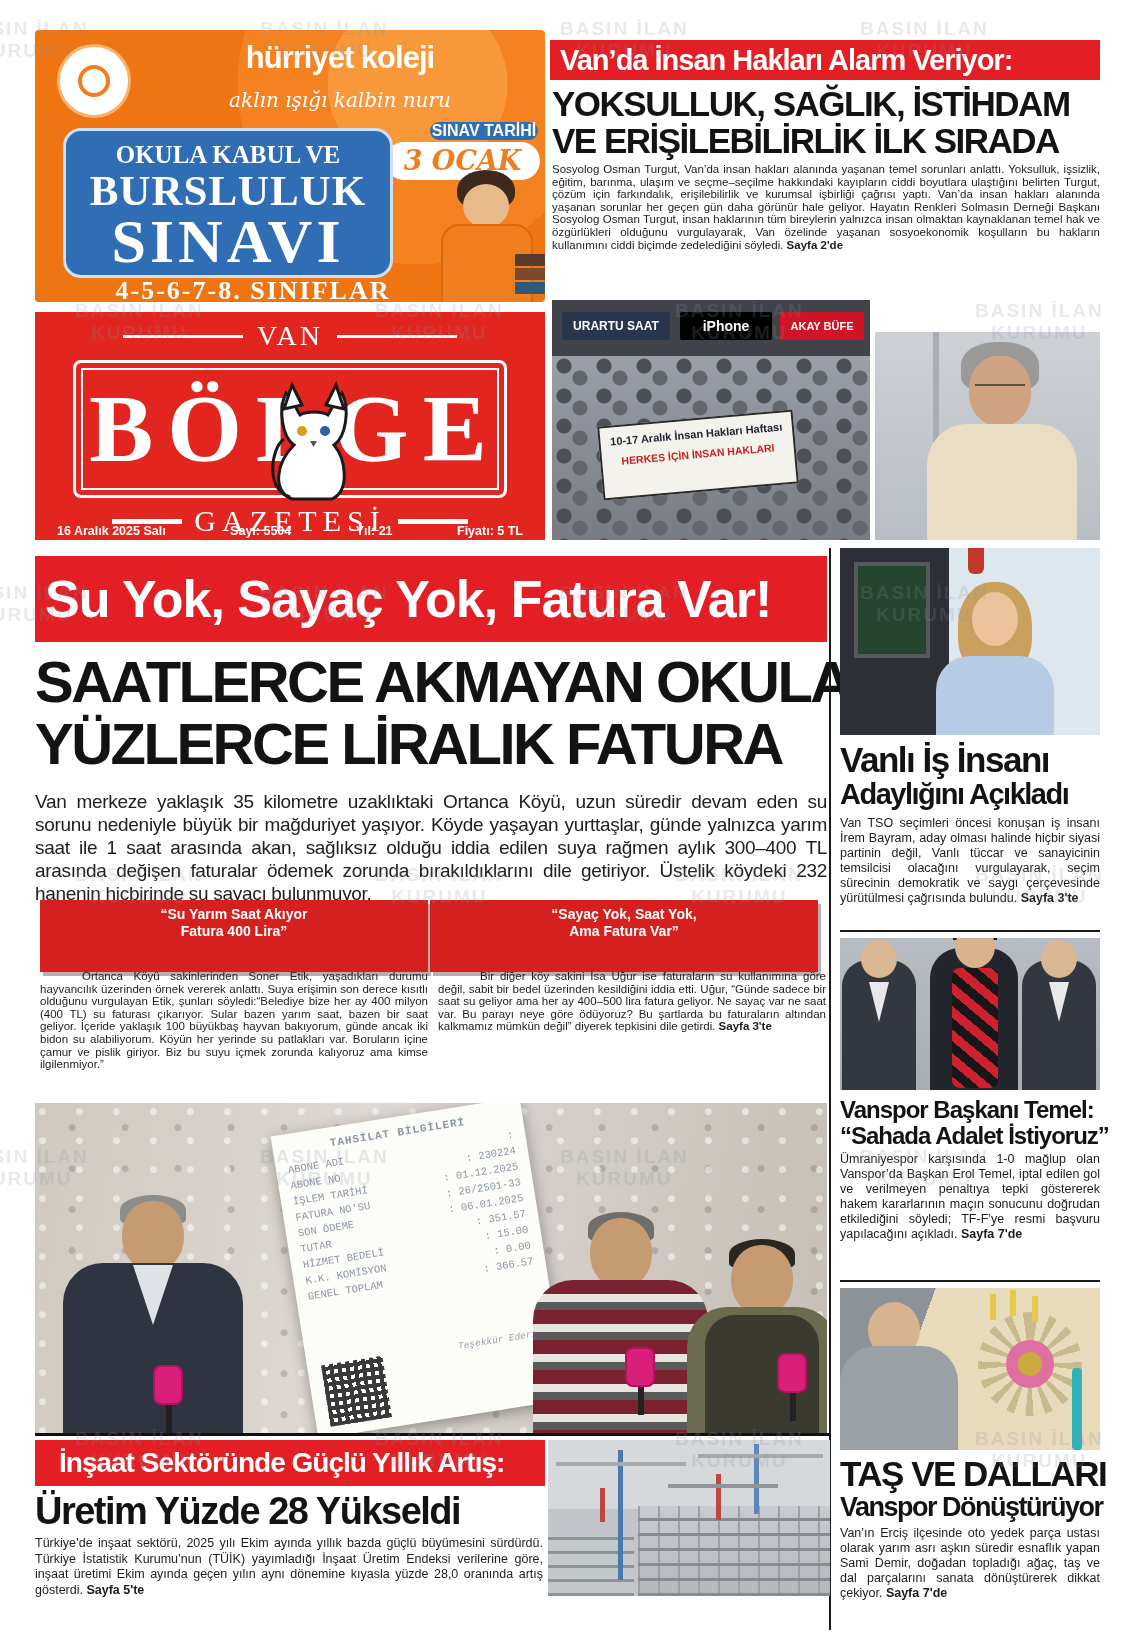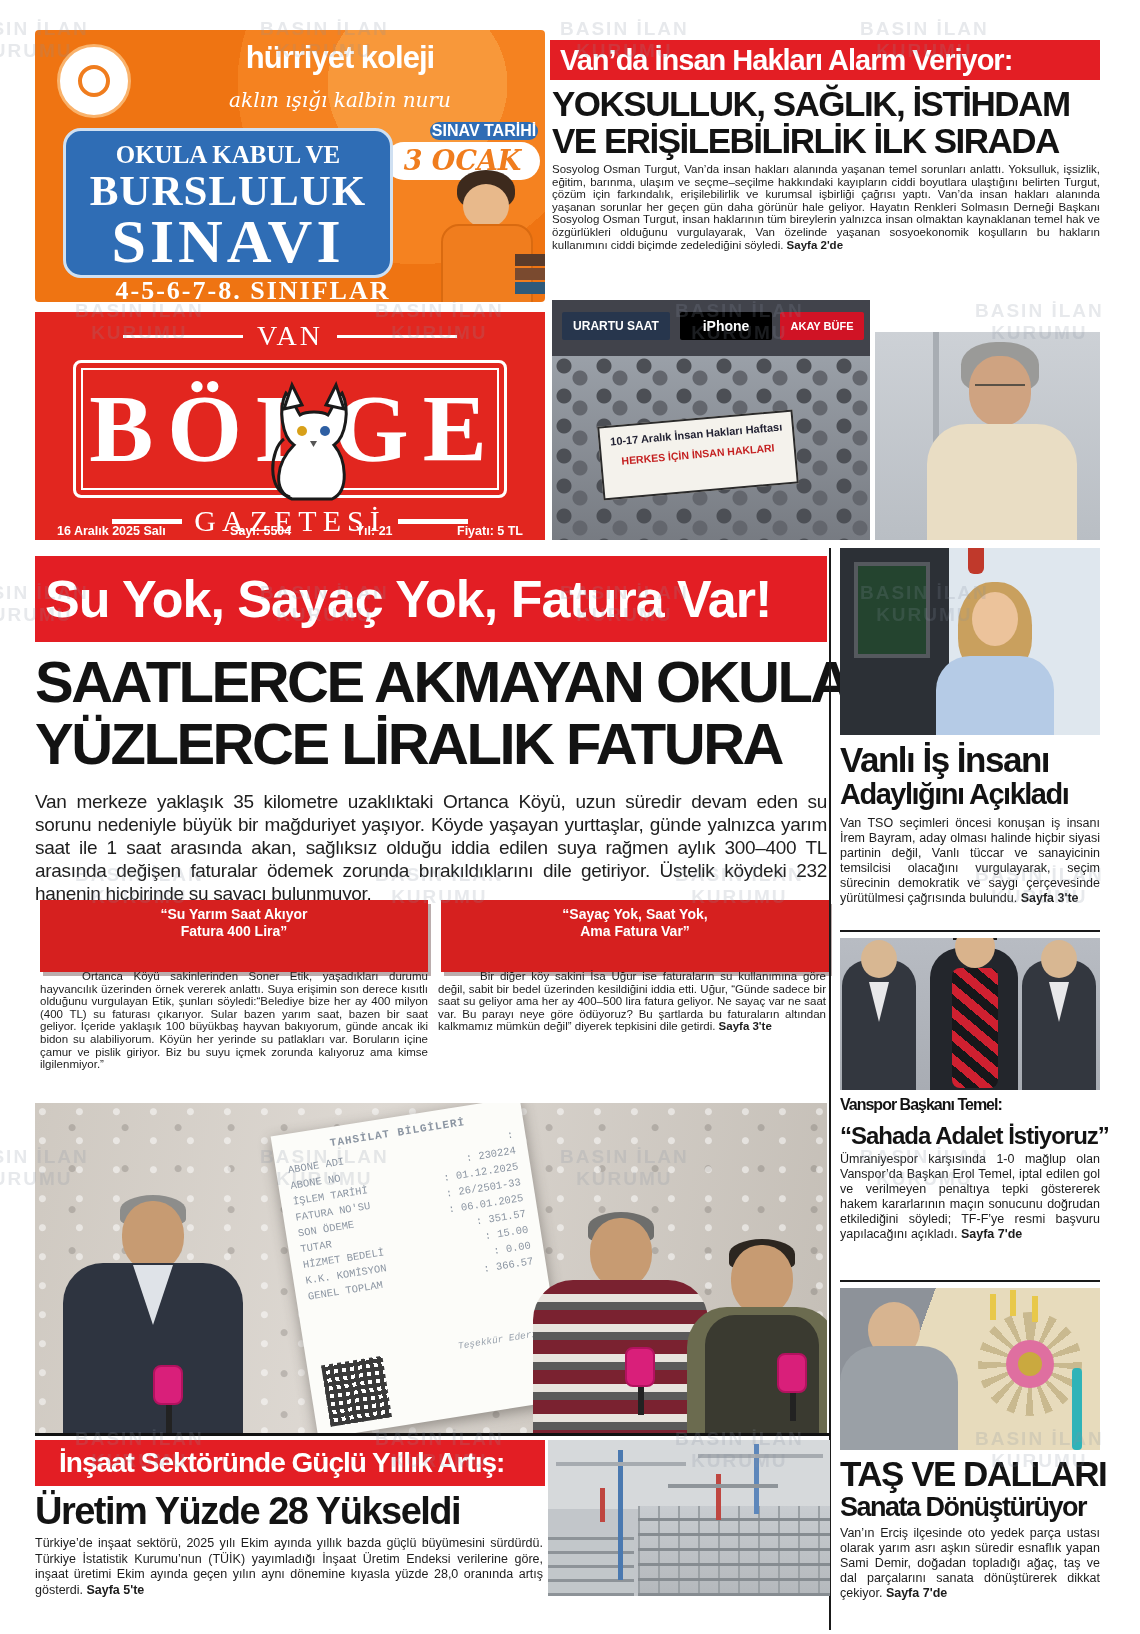--- a/index.html
+++ b/index.html
@@ -80,21 +80,21 @@
   #ph-portrait .face { position:absolute; left:94px; top:24px; width:62px; height:70px; background:#cfa381; border-radius:46%; }
   #ph-portrait .gl { position:absolute; left:100px; top:52px; width:50px; height:12px; border-top:2px solid #5a5146; }
   #ph-portrait .sweater { position:absolute; left:52px; top:92px; width:150px; height:116px; background:#e9ddc4; border-radius:40px 40px 0 0; }
 
   
   #m-kicker { left:35px; top:556px; width:792px; height:86px; font-size:52px; padding-left:10px; letter-spacing:-1px; white-space:nowrap; }
   #m-h1 { left:35px; top:648px; font-size:58px; letter-spacing:-2.5px; }
   #m-h2 { left:35px; top:710px; font-size:58px; letter-spacing:-2.5px; }
   #m-lead { left:35px; top:790px; width:792px; font-size:19px; line-height:23px; color:#202020; letter-spacing:-.3px; text-align:justify; font-weight:500; }
   .ribbon { position:absolute; top:900px; width:388px; height:72px; background:#d6201f; color:#fff; text-align:center; font-weight:bold; font-size:14px; line-height:1.2; padding-top:6px; box-shadow:3px 4px 0 rgba(60,20,20,.35); }
-  #rib1 { left:40px; } #rib2 { left:441px; }
+  #rib1 { left:40px; } #rib2 { left:430px; }
   #col1 { left:40px; top:962px; width:388px; }
   #col2 { left:438px; top:962px; width:388px; }
   .indent { text-indent:42px;margin-top:8px; }
 
   
   #collage { left:35px; top:1103px; width:792px; height:330px; overflow:hidden;
      background:
        radial-gradient(circle at 20% 30%, rgba(255,255,255,.5) 0 3px, rgba(0,0,0,0) 4px),
        radial-gradient(circle at 70% 60%, rgba(90,85,80,.25) 0 3px, rgba(0,0,0,0) 4px),
        linear-gradient(100deg,#cfc9c1,#ddd8d2 40%,#c4beb6); background-size:37px 29px,53px 41px,100% 100%; }
@@ -143,21 +143,21 @@
   #rb1 { left:840px; top:816px; width:260px; }
   #hr1 { top:930px; }
   #rp2 { top:938px; height:152px; background:linear-gradient(#b8bcc3,#a8acb3); }
   #rp2 .fig { position:absolute; top:22px; width:74px; height:130px; background:#33373f; border-radius:26px 26px 0 0; }
   #rp2 .fig .h { position:absolute; left:19px; top:-20px; width:36px; height:38px; background:#d8b792; border-radius:50%; }
   #rp2 .fig .s { position:absolute; left:27px; top:22px; width:20px; height:40px; background:#e8e8ea; clip-path:polygon(50% 100%,0 0,100% 0); }
   #rp2 .c { left:90px; top:10px; width:88px; height:142px; background:#23262c; z-index:2; border-radius:30px 30px 0 0; position:absolute; }
   #rp2 .c .h { position:absolute; left:25px; top:-22px; width:40px; height:42px; background:#d9b38c; border-radius:50%; }
   #rp2 .c .hh { position:absolute; left:23px; top:-26px; width:44px; height:18px; background:#1d1d1d; border-radius:50% 50% 0 0; }
   #rp2 .c .scarf { position:absolute; left:22px; top:20px; width:46px; height:120px; background:repeating-linear-gradient(40deg,#cf2030 0 9px,#17171a 9px 18px); border-radius:8px; }
-  #rh2a { left:840px; top:1096px; font-size:16px; letter-spacing:-1px; }
+  #rh2a { left:840px; top:1096px; font-size:24px; letter-spacing:-1px; }
   #rh2b { left:840px; top:1122px; font-size:24px; letter-spacing:-1px; }
   #rb2 { left:840px; top:1152px; width:260px; }
   #hr2 { top:1280px; }
   #rp3 { top:1288px; height:162px; background:linear-gradient(110deg,#8d9299 0 30%, #e7dbbc 30%); }
   #rp3 .bald { position:absolute; left:28px; top:14px; width:52px; height:56px; background:#d7b490; border-radius:50%; }
   #rp3 .jacket { position:absolute; left:0px; top:58px; width:118px; bottom:0; background:#9aa0a6; border-radius:36px 36px 0 0; }
   #rp3 .wheel { position:absolute; left:138px; top:24px; width:104px; height:104px; border-radius:50%;
      background:repeating-conic-gradient(#c9b98f 0 9deg, #e7dbbc 9deg 22deg); }
   #rp3 .flower { position:absolute; left:166px; top:52px; width:48px; height:48px; background:#df6fa0; border-radius:50%; }
   #rp3 .flower:after { content:""; position:absolute; left:12px; top:12px; width:24px; height:24px; background:#caa93f; border-radius:50%; }
@@ -407,21 +407,21 @@
     <div class="wheel"></div>
     <div class="flower"></div>
     <div class="bald"></div>
     <div class="jacket"></div>
     <div class="stick"></div>
     <div class="pencil" style="left:150px"></div>
     <div class="pencil" style="left:170px; top:2px"></div>
     <div class="pencil" style="left:192px; top:8px"></div>
   </div>
   <div id="rh3a" class="abs blackline">TAŞ VE DALLARI</div>
-  <div id="rh3b" class="abs blackline">Sanata Dönüştürüyor</div>
+  <div id="rh3b" class="abs blackline">Vanspor Dönüştürüyor</div>
   <p id="rb3" class="abs body-rail">
     <span>Van’ın Erciş ilçesinde oto yedek parça ustası olarak yarım asrı aşkın süredir esnaflık yapan Sami Demir, doğadan topladığı ağaç, taş ve dal parçalarını sanata dönüştürerek dikkat çekiyor.</span>
     <b class="pgref">Sayfa 7'de</b>
   </p>
 
   <div id="bot-hr" class="abs"></div>
   <div id="b-kicker" class="abs kicker">İnşaat Sektöründe Güçlü Yıllık Artış:</div>
   <div id="b-h" class="abs blackline">Üretim Yüzde 28 Yükseldi</div>
   <p id="b-body" class="abs body-sm">
     <span>Türkiye’de inşaat sektörü, 2025 yılı Ekim ayında yıllık bazda güçlü büyümesini sürdürdü. Türkiye İstatistik Kurumu’nun (TÜİK) yayımladığı İnşaat Üretim Endeksi verilerine göre, inşaat üretimi Ekim ayında geçen yılın aynı dönemine kıyasla yüzde 28,0 oranında artış gösterdi.</span>

